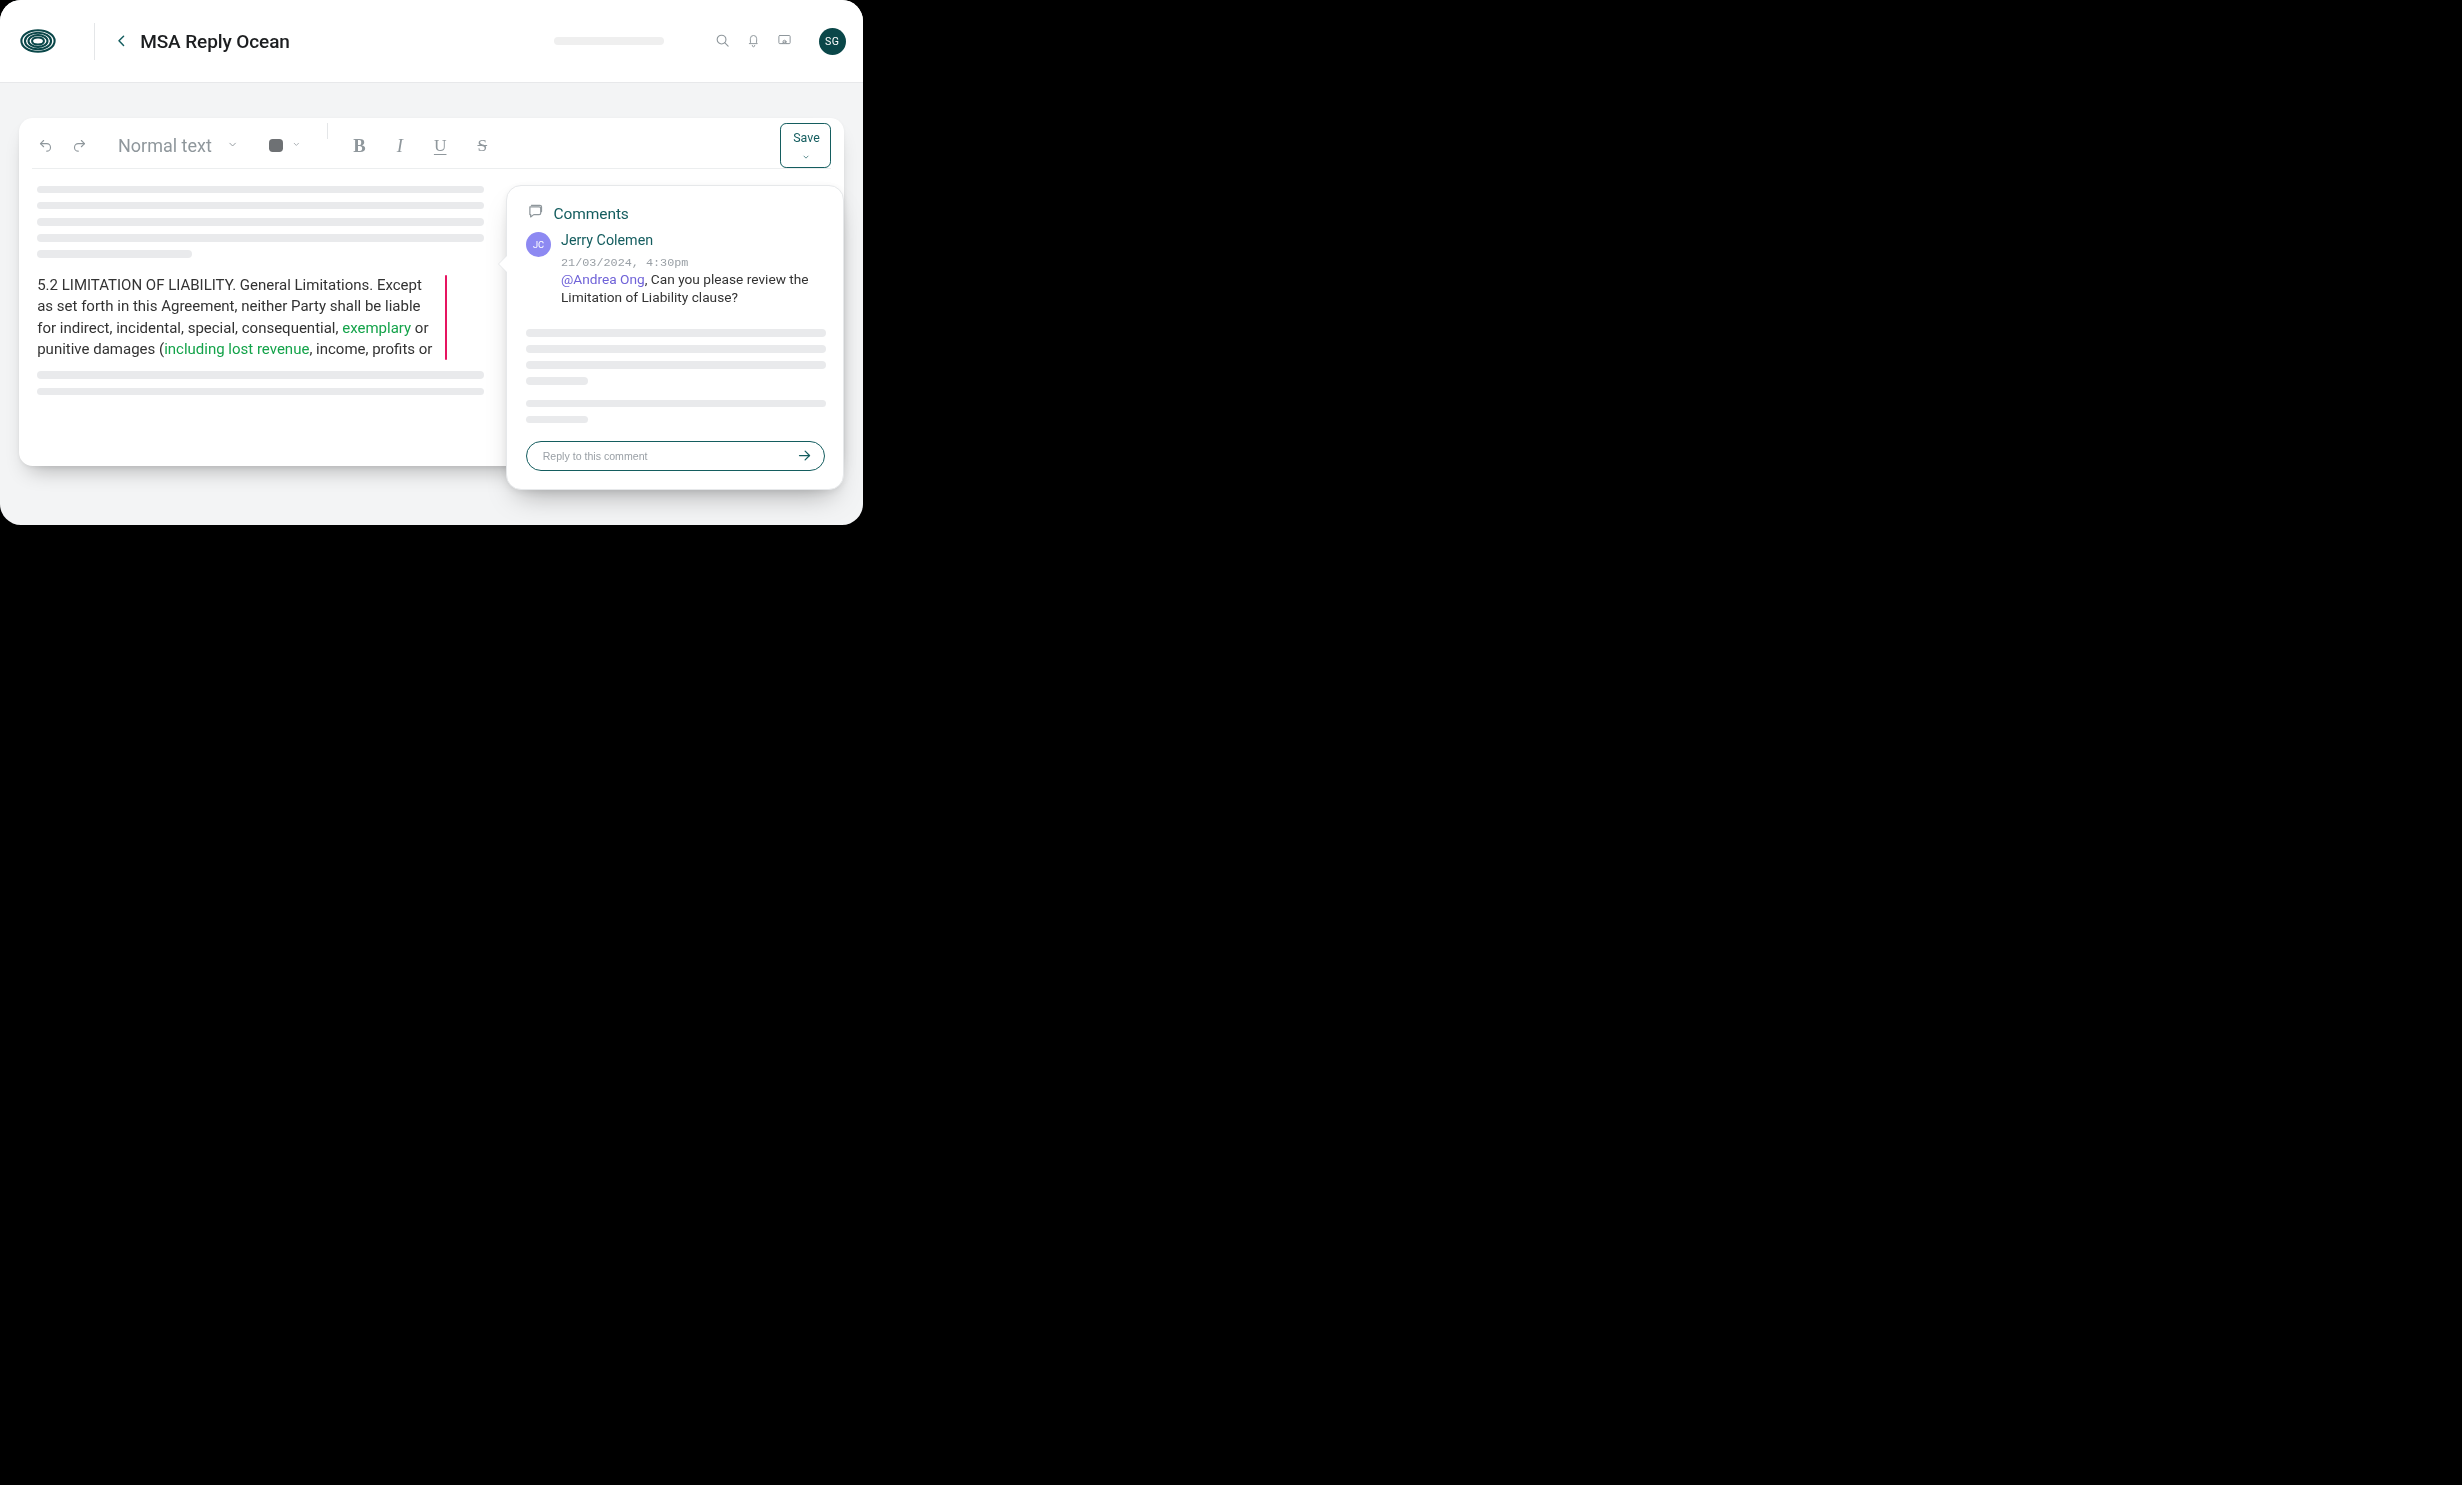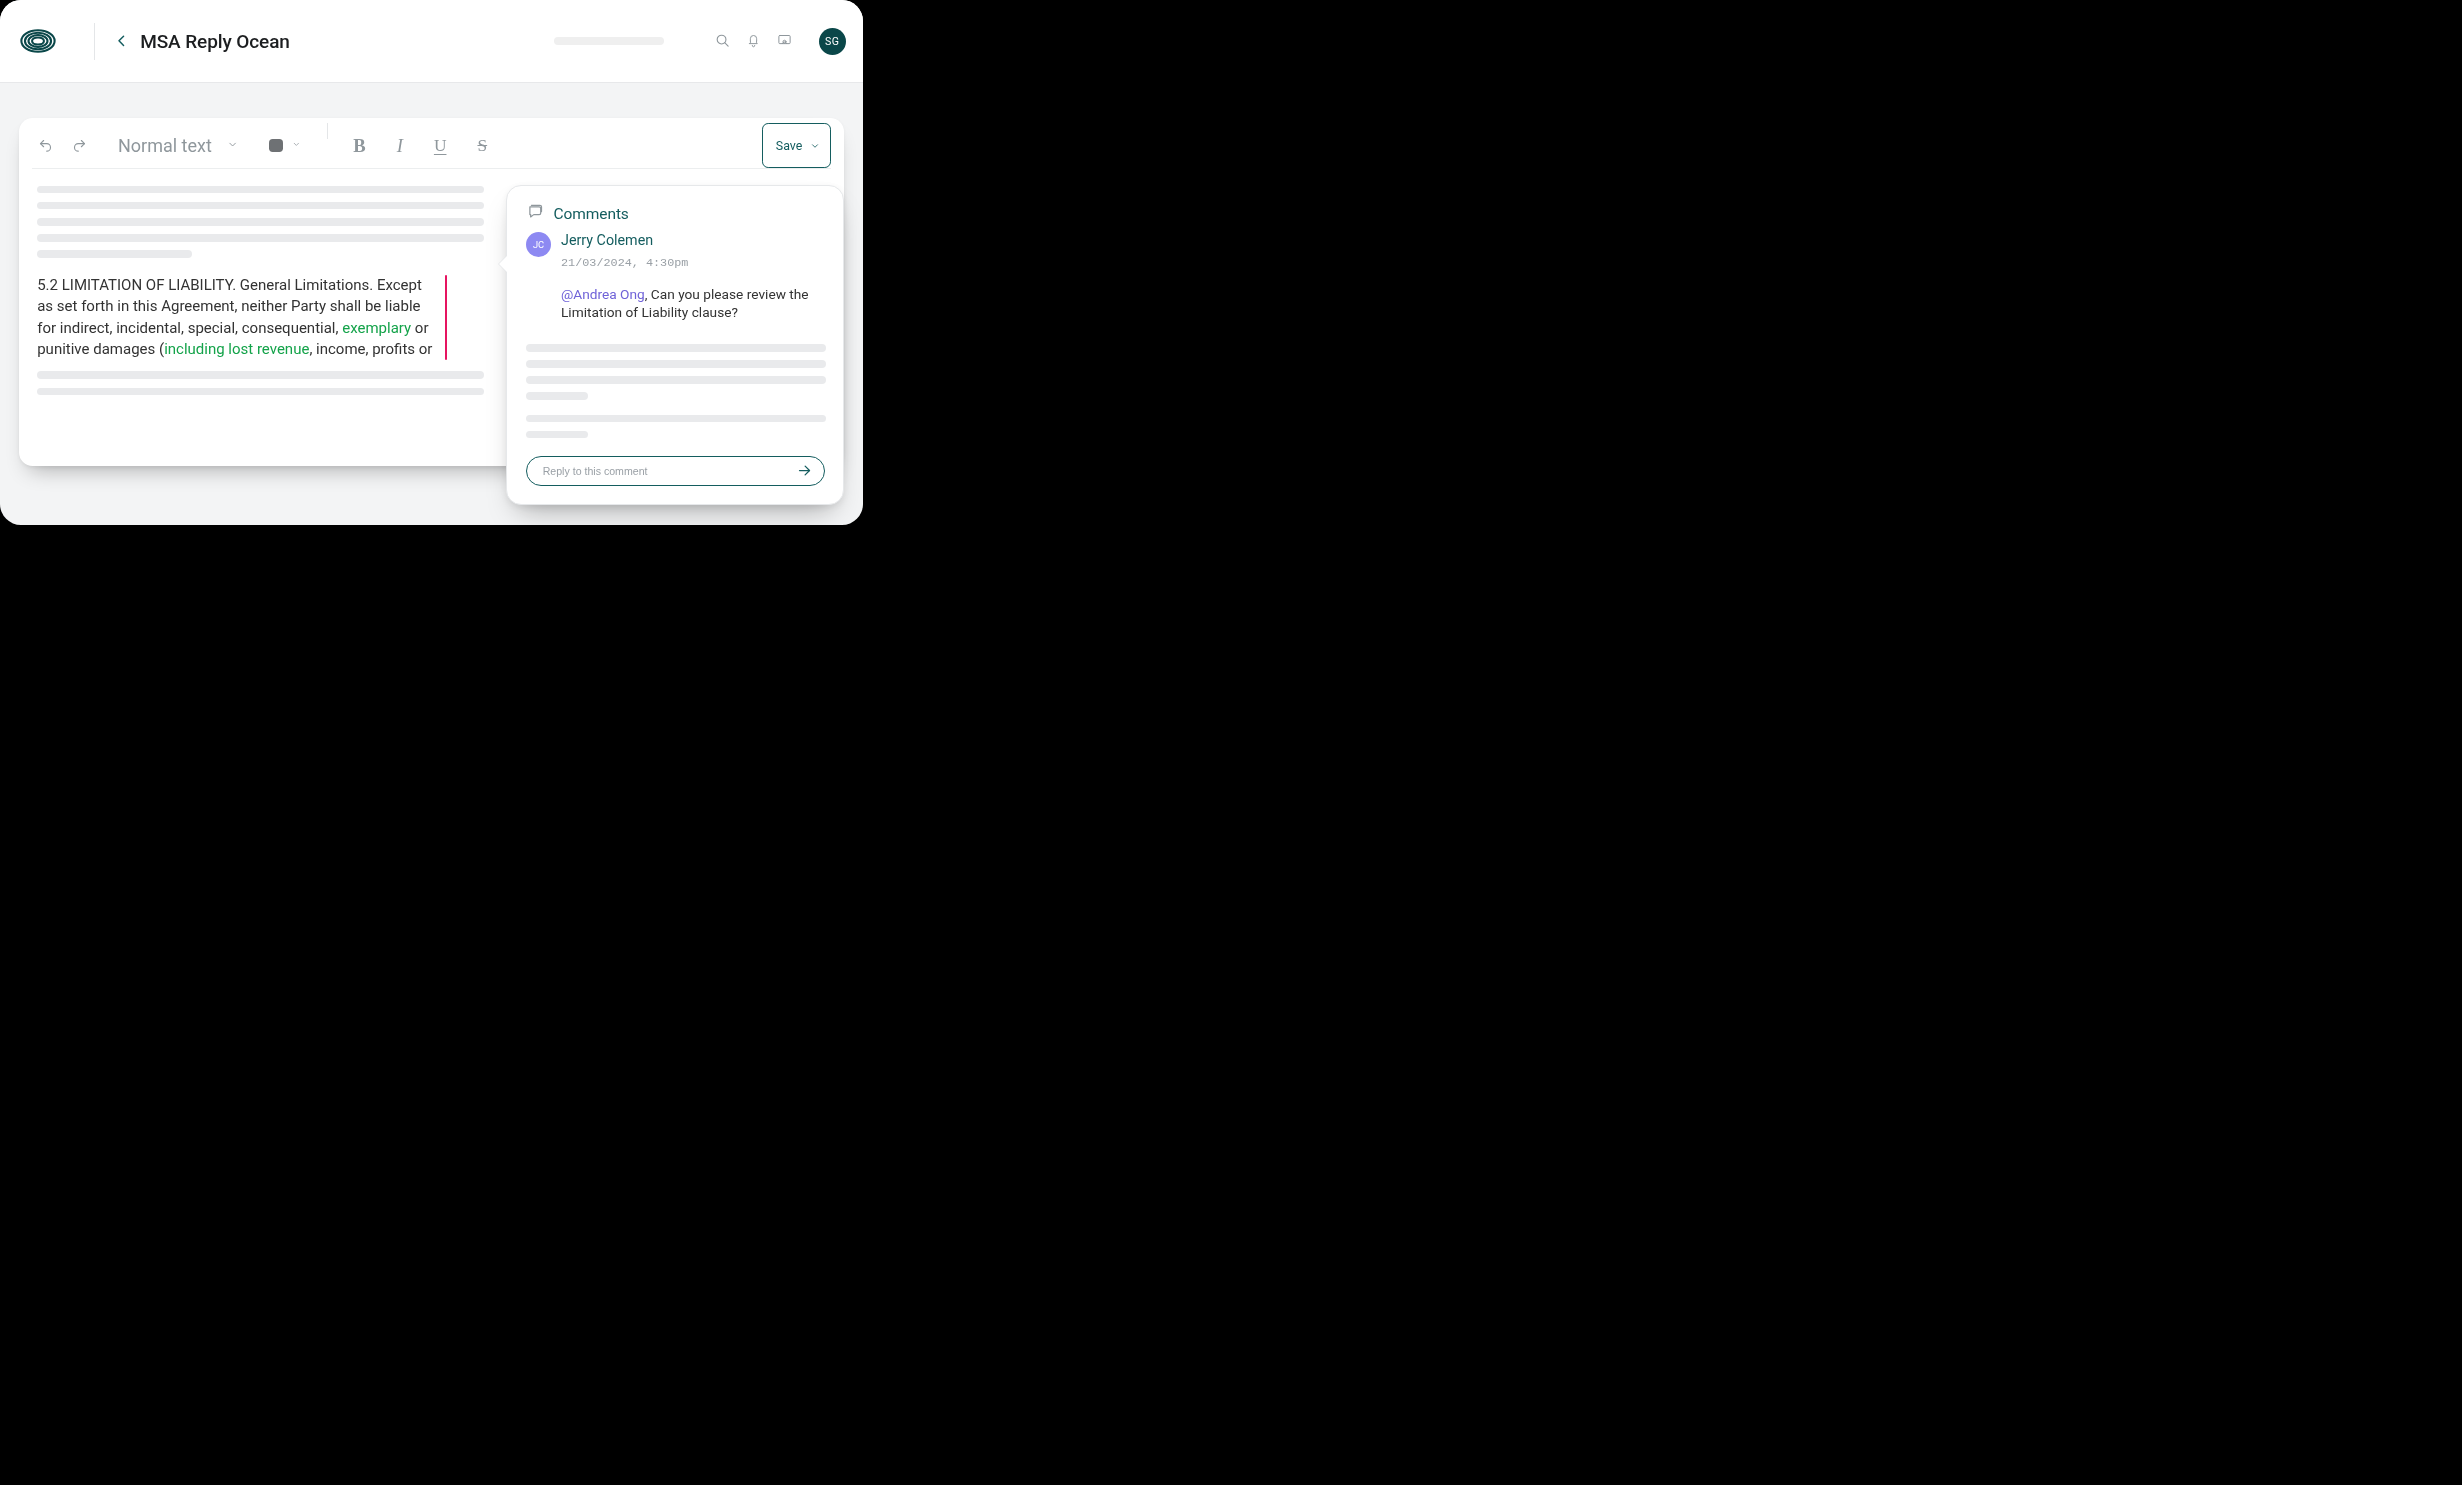--- a/index.html
+++ b/index.html
@@ -153,20 +153,21 @@
   .fmt.strike { text-decoration: line-through; font-family: Georgia, serif;}
   .toolbar-spacer { flex:1; }
   .save-btn {
     display:flex; align-items:center; gap:7.4px;
     border: 0.9px solid var(--teal-700);
     color: var(--teal-700);
     padding: 6.2px 10px 6.2px 12.4px;
     border-radius: 6.2px;
     font-size: 12.4px;
     cursor: pointer;
+    flex-direction: column;
   }
   .save-btn svg { width: 10px; height: 10px; }
   .toolbar-sep {
     margin: 0 13.7px;
     height: 0.6px; background: #eceeef;
   }
 
   
   .doc {
     padding: 17.4px 30px 12.4px 18.6px;
@@ -242,21 +243,21 @@
     font-size: 9.3px;
     flex: 0 0 25px;
   }
   .comment-body .author {
     font-size: 14.3px; color: var(--teal-700); font-weight: 400;
   }
   .comment-body .meta {
     font-size: 11.8px; color: #9aa0a6; margin-top: 8px; font-family: Liberation Mono, monospace;
   }
   .comment-body .msg {
-    font-size: 13.7px; color: #333; margin-top: 15px; line-height: 1.35;
+    font-size: 13.7px; color: #333; line-height: 1.35;
   }
   .msg .mention { color: var(--purple); }
 
   .ghost-comment {
     margin-top: 22.3px;
   }
   .ghost-comment .bar { margin-bottom: 8.7px; }
   .ghost-comment .bar:nth-child(1){ width: 300px;}
   .ghost-comment .bar:nth-child(2){ width: 300px;}
   .ghost-comment .bar:nth-child(3){ width: 300px;}

